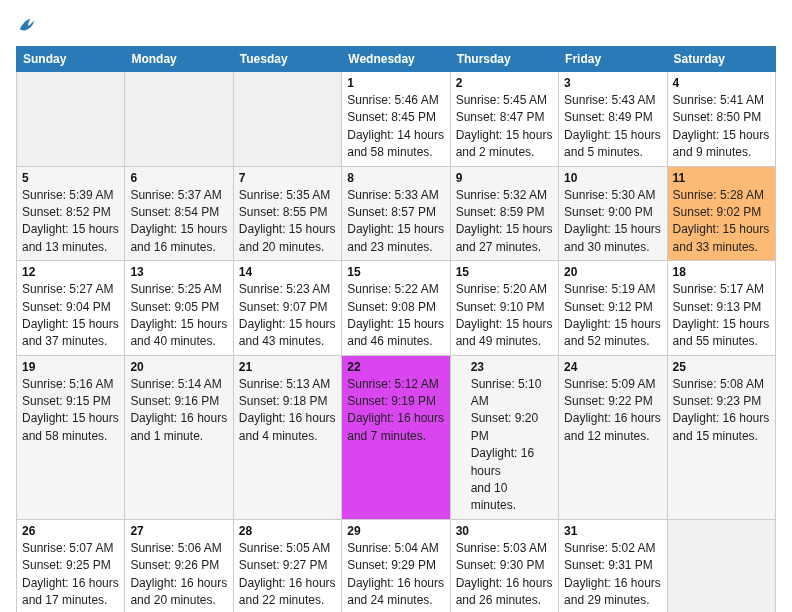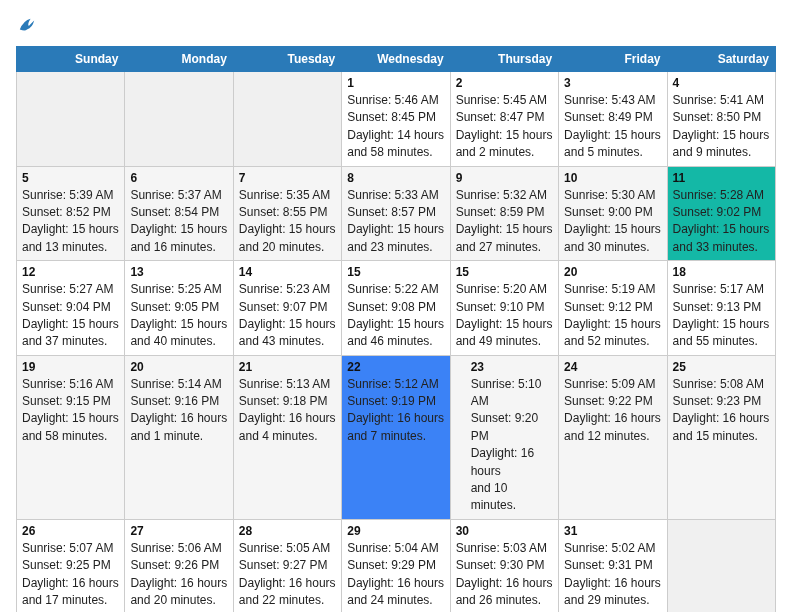--- a/index.html
+++ b/index.html
@@ -51,21 +51,21 @@
       width: 100%;
       border-collapse: collapse;
       font-size: 11px;
     }
     .calendar thead tr th {
       background-color: #2a7ab8;
       color: #fff;
       font-weight: bold;
       font-size: 12px;
       padding: 5px 6px;
-      text-align: right;
+      text-align: left;
       border: 1px solid #2a7ab8;
     }
     .calendar tbody tr td {
       width: 108px;
       vertical-align: top;
       padding: 4px 5px;
       border: 1px solid #ccc;
       min-height: 80px;
       background: #fff;
     }
@@ -162,21 +162,21 @@
           <div class="day-info">Sunrise: 5:33 AM<br>Sunset: 8:57 PM<br>Daylight: 15 hours<br>and 23 minutes.</div>
         </td>
         <td style="background: rgb(245, 245, 245);">
           <span class="day-num">9</span>
           <div class="day-info">Sunrise: 5:32 AM<br>Sunset: 8:59 PM<br>Daylight: 15 hours<br>and 27 minutes.</div>
         </td>
         <td style="background: rgb(245, 245, 245);">
           <span class="day-num">10</span>
           <div class="day-info">Sunrise: 5:30 AM<br>Sunset: 9:00 PM<br>Daylight: 15 hours<br>and 30 minutes.</div>
         </td>
-        <td style="background: #14b8a6;">
+        <td style="background: #fdba74;">
           <span class="day-num">11</span>
           <div class="day-info">Sunrise: 5:28 AM<br>Sunset: 9:02 PM<br>Daylight: 15 hours<br>and 33 minutes.</div>
         </td>
       </tr>
       <tr>
         <td style="background: rgb(255, 255, 255);">
           <span class="day-num">12</span>
           <div class="day-info">Sunrise: 5:27 AM<br>Sunset: 9:04 PM<br>Daylight: 15 hours<br>and 37 minutes.</div>
         </td>
         <td style="background: rgb(255, 255, 255);">
@@ -210,21 +210,21 @@
           <div class="day-info">Sunrise: 5:16 AM<br>Sunset: 9:15 PM<br>Daylight: 15 hours<br>and 58 minutes.</div>
         </td>
         <td style="background: rgb(245, 245, 245);">
           <span class="day-num">20</span>
           <div class="day-info">Sunrise: 5:14 AM<br>Sunset: 9:16 PM<br>Daylight: 16 hours<br>and 1 minute.</div>
         </td>
         <td style="background: rgb(245, 245, 245);">
           <span class="day-num">21</span>
           <div class="day-info">Sunrise: 5:13 AM<br>Sunset: 9:18 PM<br>Daylight: 16 hours<br>and 4 minutes.</div>
         </td>
-        <td style="background: #3b82f6;">
+        <td style="background: #d946ef;">
           <span class="day-num">22</span>
           <div class="day-info">Sunrise: 5:12 AM<br>Sunset: 9:19 PM<br>Daylight: 16 hours<br>and 7 minutes.</div>
         </td>
         <td style="background: rgb(245, 245, 245); padding-left: 20px;">
           <span class="day-num">23</span>
           <div class="day-info">Sunrise: 5:10 AM<br>Sunset: 9:20 PM<br>Daylight: 16 hours<br>and 10 minutes.</div>
         </td>
         <td style="background: rgb(245, 245, 245);">
           <span class="day-num">24</span>
           <div class="day-info">Sunrise: 5:09 AM<br>Sunset: 9:22 PM<br>Daylight: 16 hours<br>and 12 minutes.</div>

